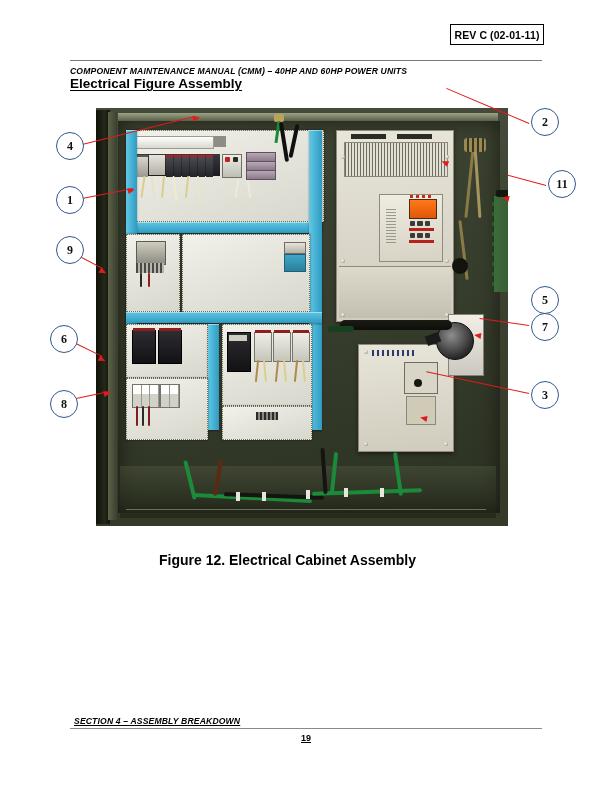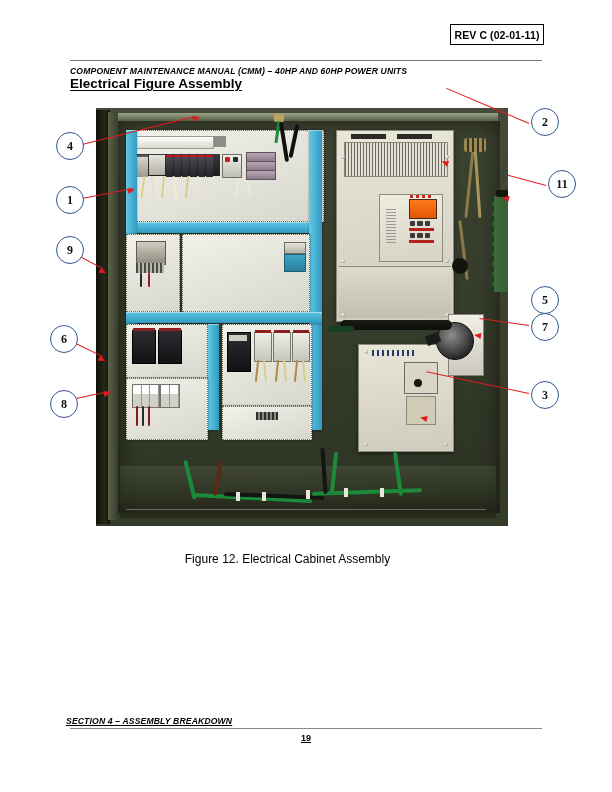--- a/index.html
+++ b/index.html
@@ -385,28 +385,28 @@
     z-index: 16;
   }
 
   
   .caption {
     position: absolute;
     left: 0;
     top: 552px;
     width: 575px;
     text-align: center;
-    font-size: 12px;
-    font-weight: normal;
+    font-size: 14px;
+    font-weight: bold;
   }
 
   
   .footer-text {
     position: absolute;
-    left: 66px;
+    left: 74px;
     top: 716px;
     font-size: 8.6px;
     font-weight: bold;
     font-style: italic;
     text-decoration: underline;
     letter-spacing: 0.15px;
   }
   .footer-rule {
     position: absolute;
     left: 70px;

